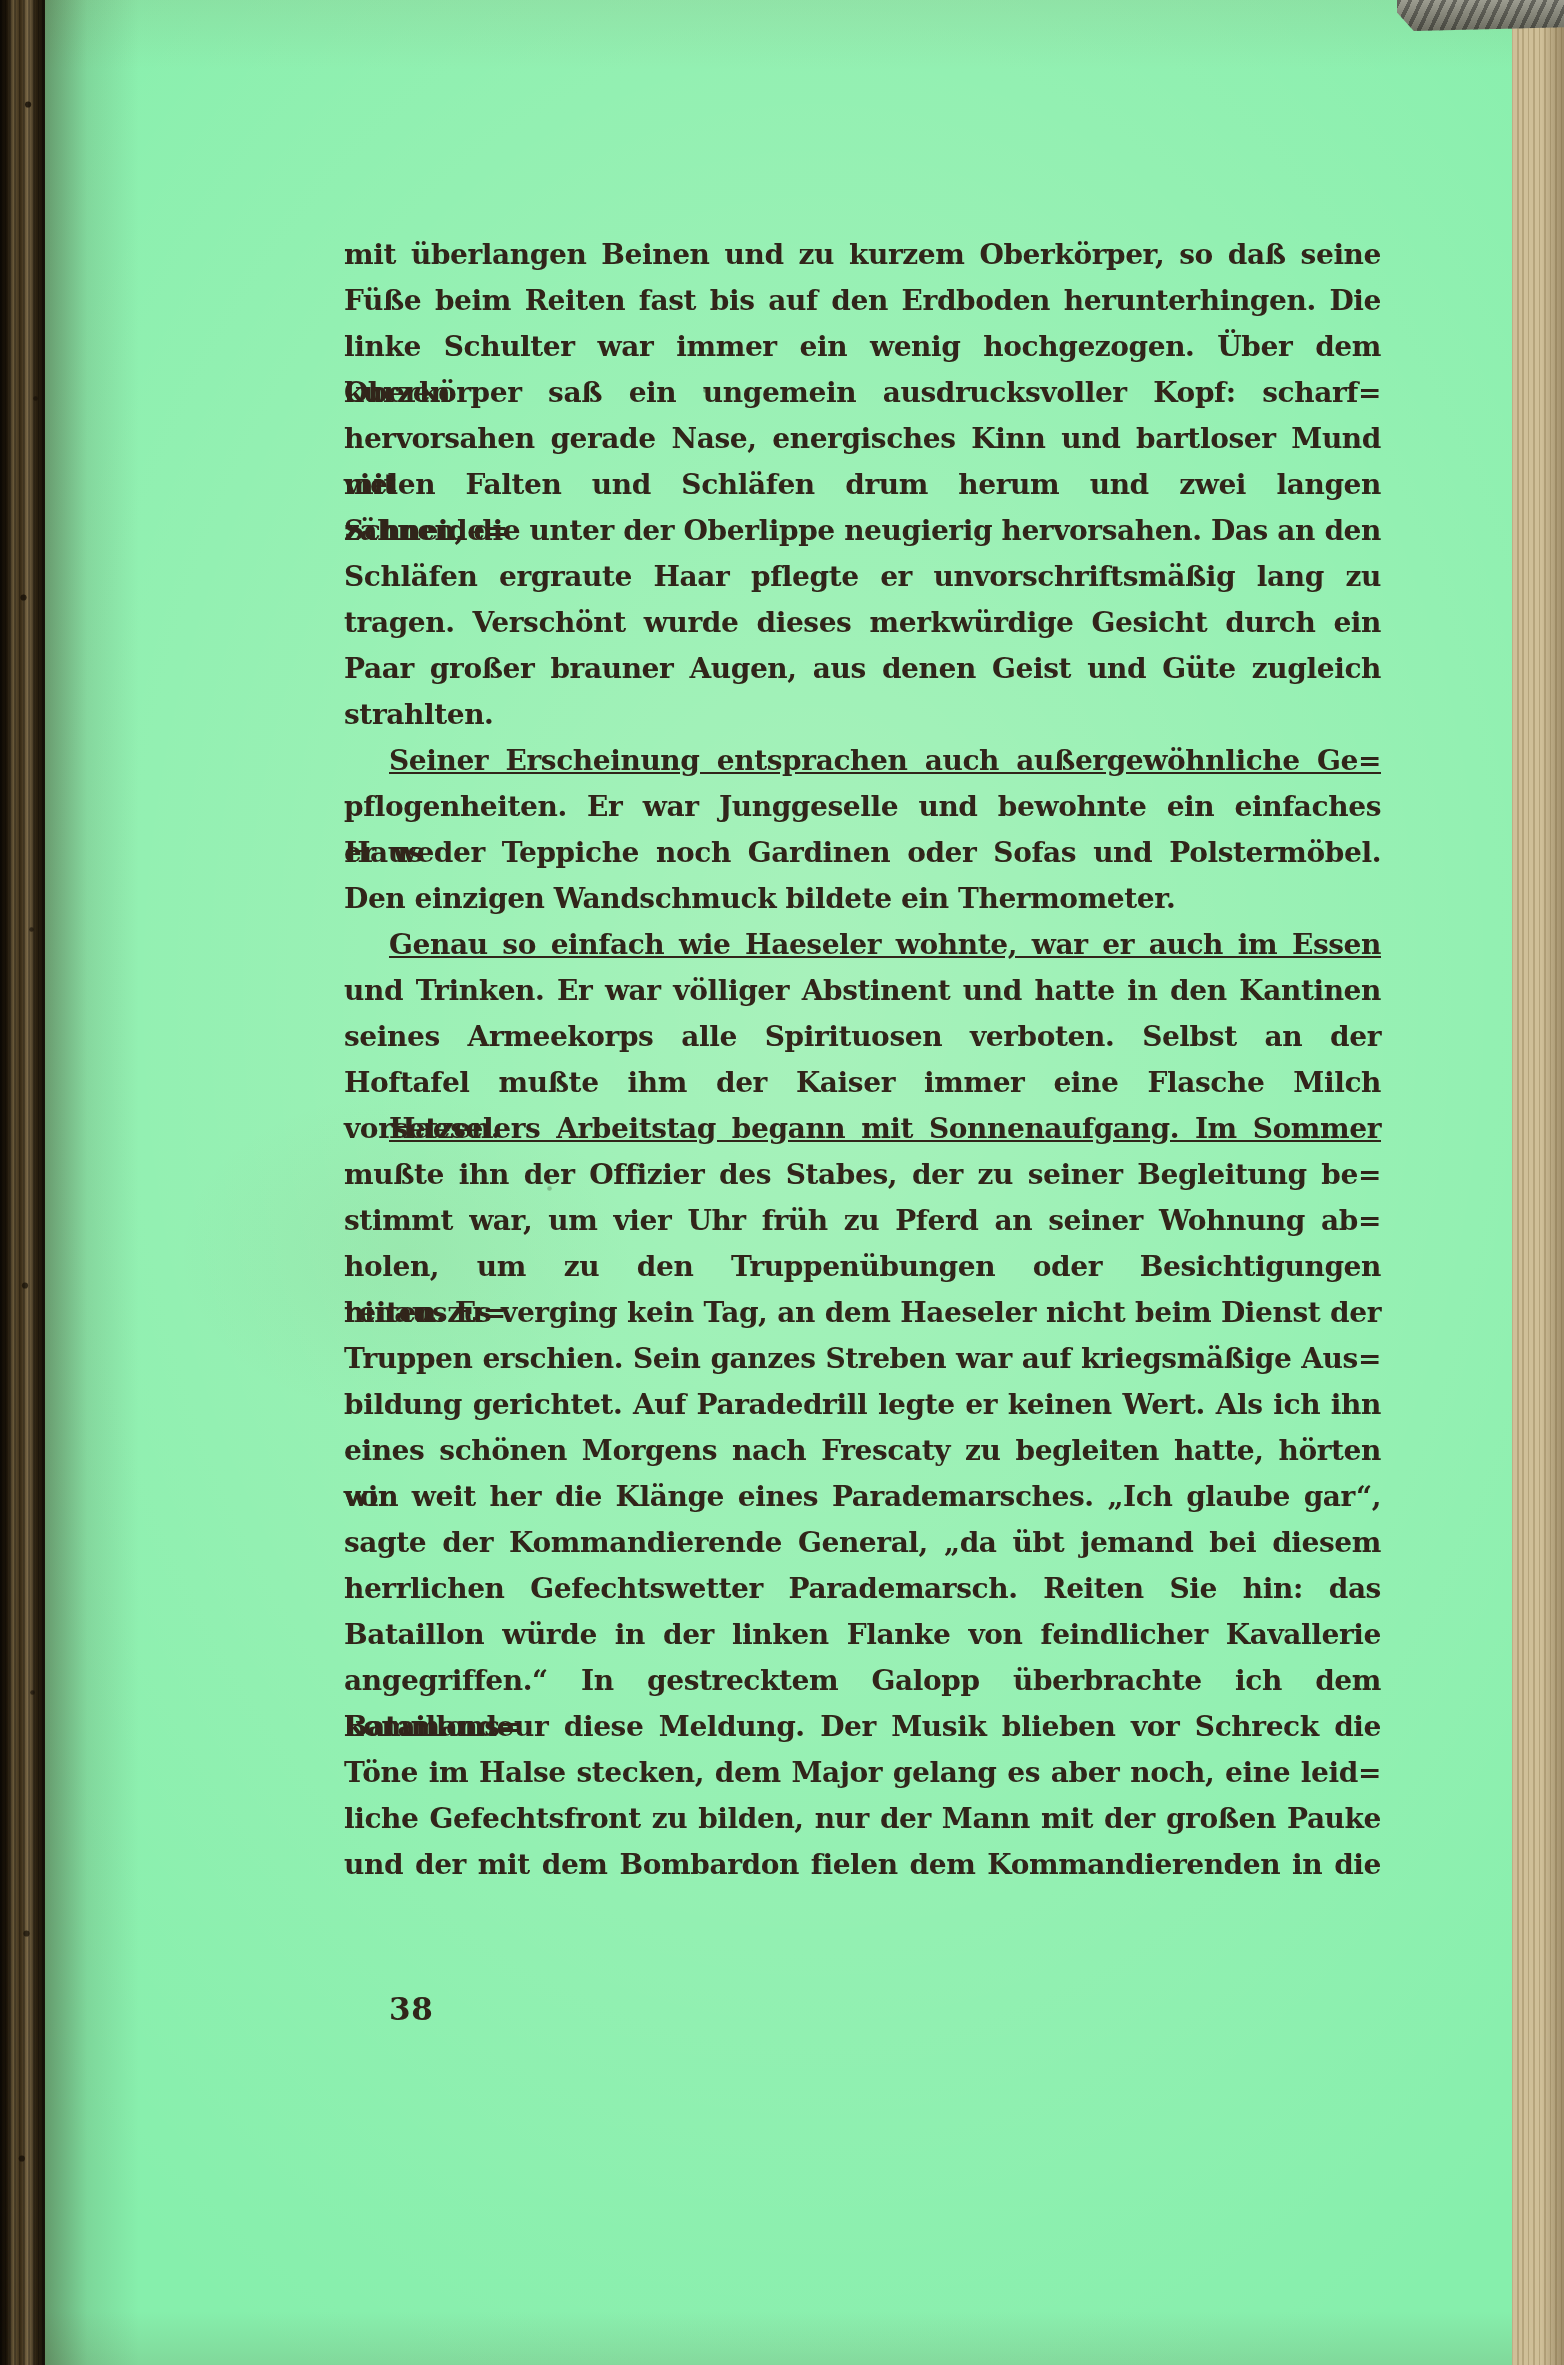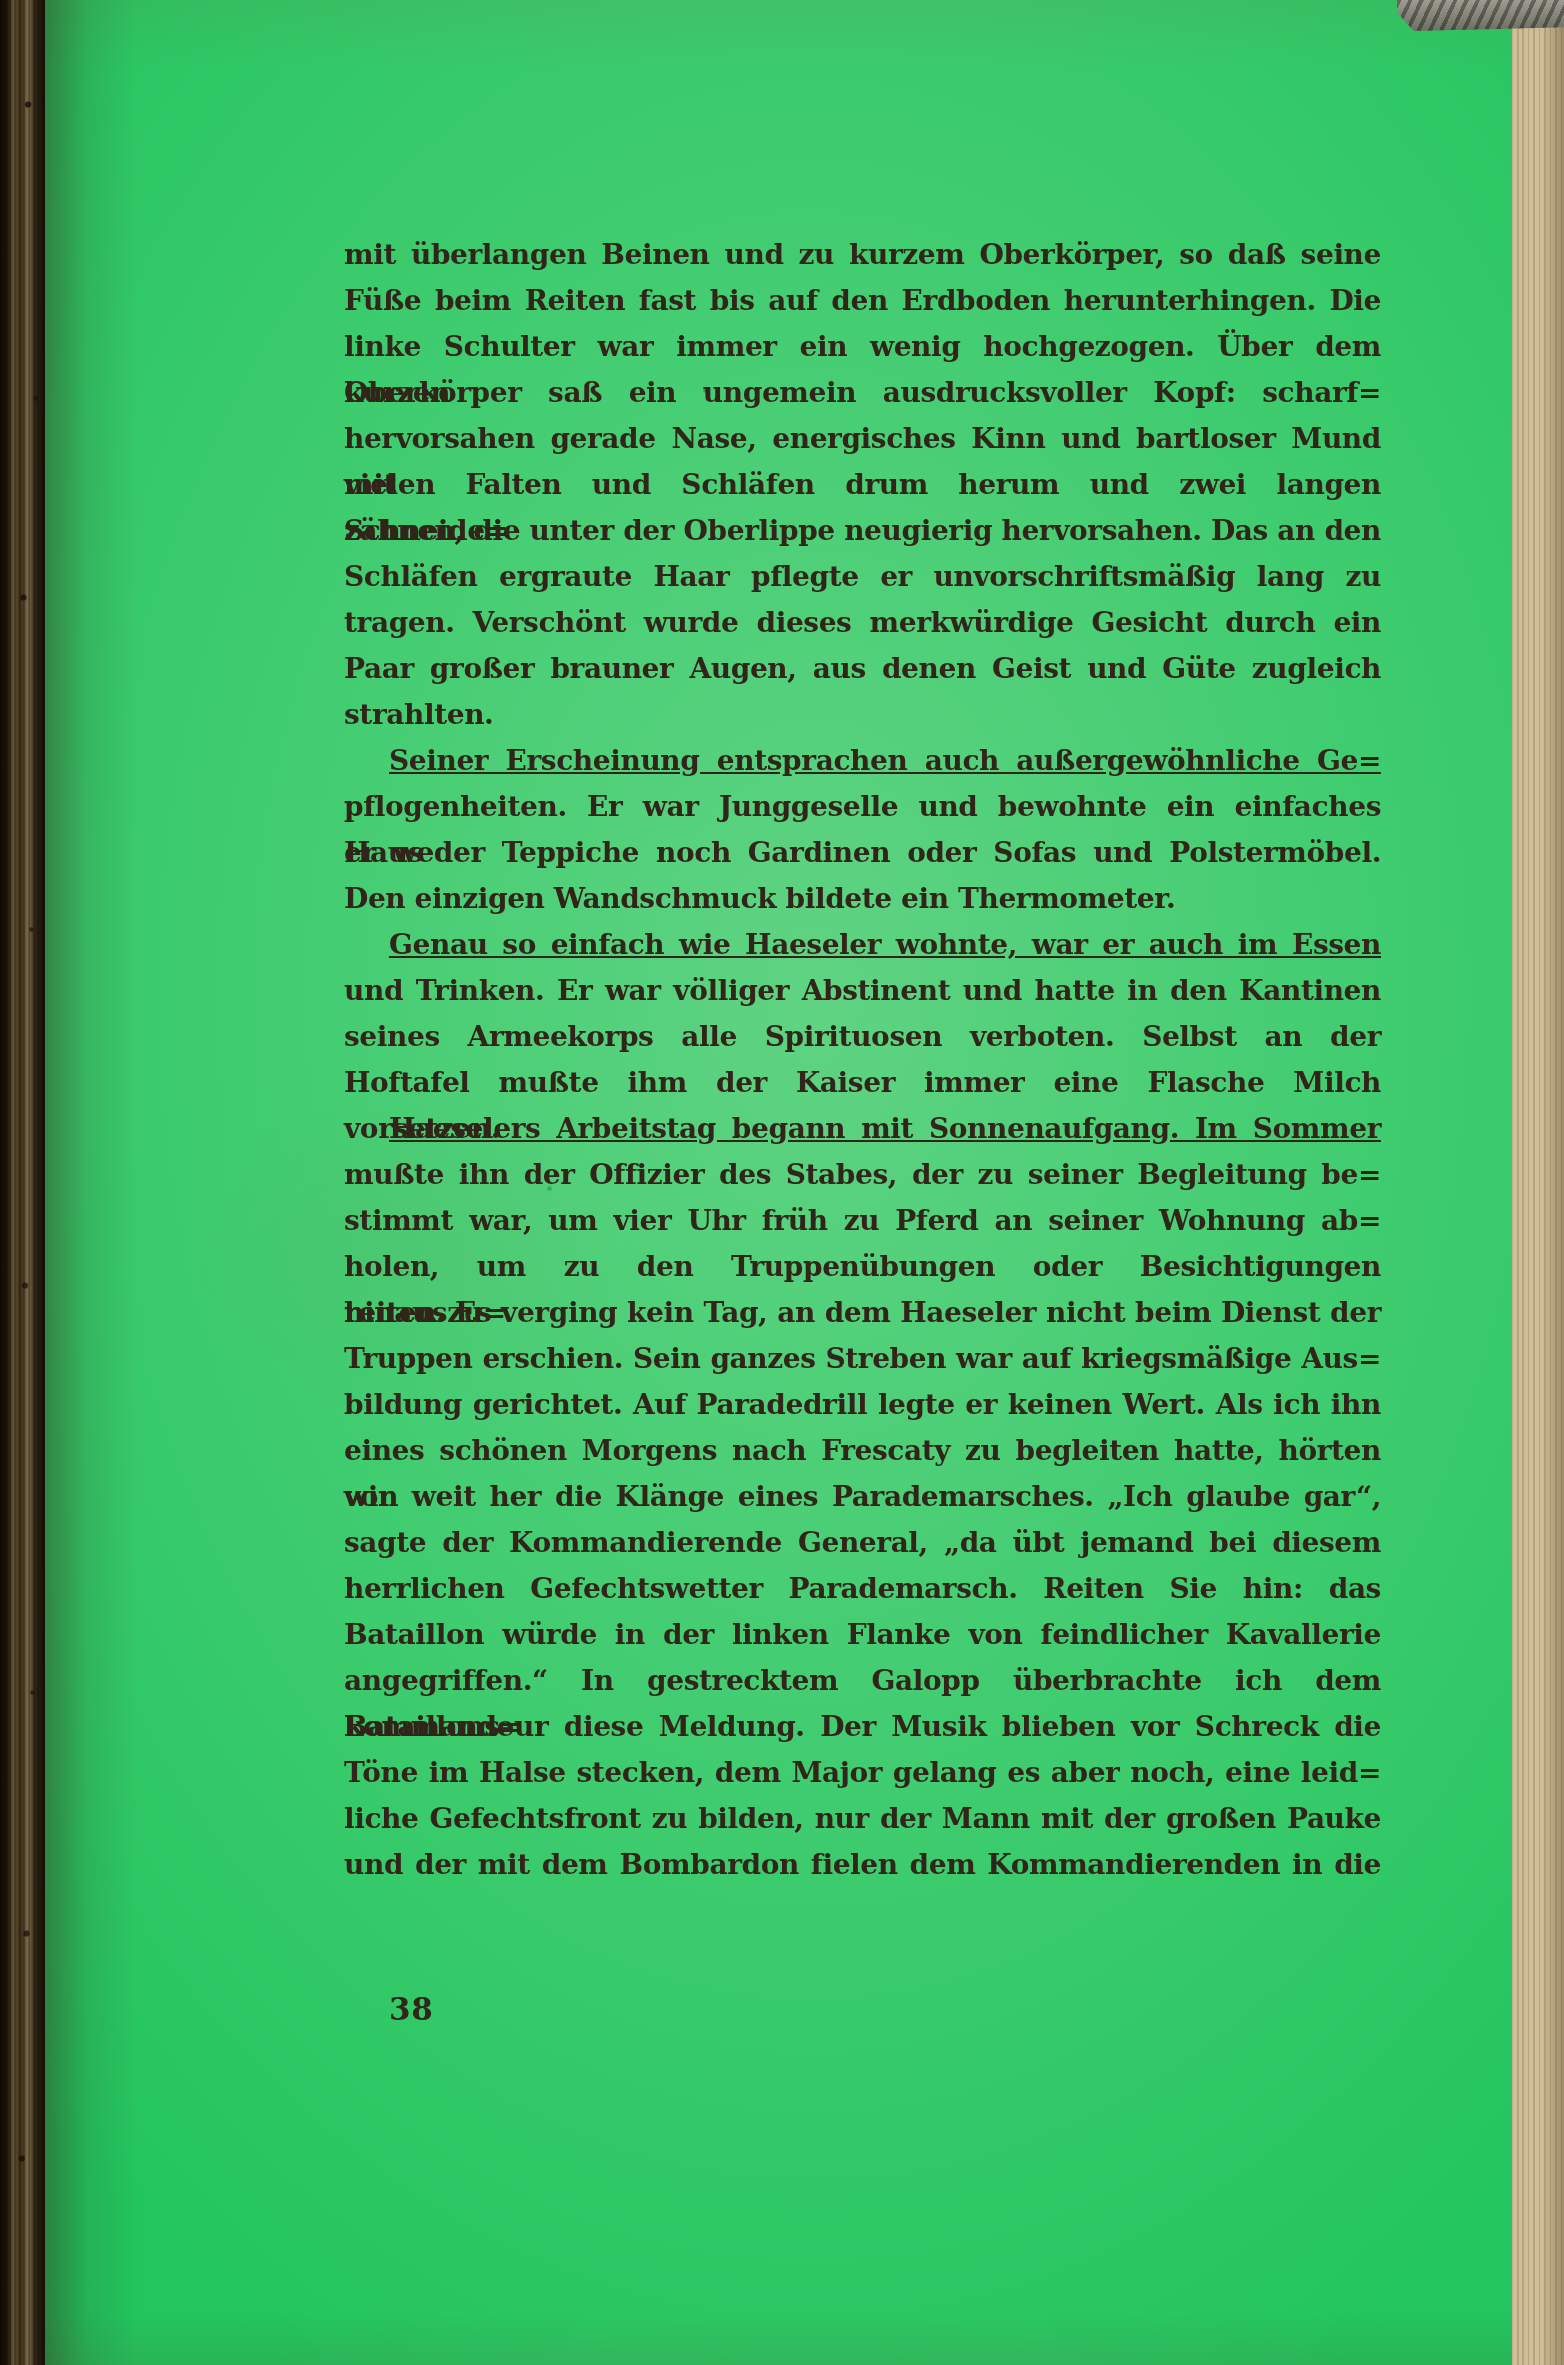--- a/index.html
+++ b/index.html
@@ -4,21 +4,21 @@
 <style>
   html, body { margin: 0; padding: 0; }
   body {
     width: 1565px; height: 2366px;
     background: #4a4236;
     font-family: "DejaVu Serif", serif;
   }
   .scan {
     position: relative;
     width: 1565px; height: 2366px;
-    background: #22c55e;
+    background: #86efac;
     overflow: hidden;
   }
   
   .paper-shading {
     position: absolute; inset: 0;
     background:
       radial-gradient(130% 120% at 52% 42%, rgba(255,248,226,0.28) 0%, rgba(255,248,226,0) 55%),
       radial-gradient(140% 130% at 50% 50%, rgba(0,0,0,0) 62%, rgba(96,74,42,0.16) 100%),
       linear-gradient(180deg, rgba(120,98,58,0.10) 0px, rgba(120,98,58,0) 70px),
       linear-gradient(0deg, rgba(96,74,42,0.14) 0px, rgba(96,74,42,0) 55px),

